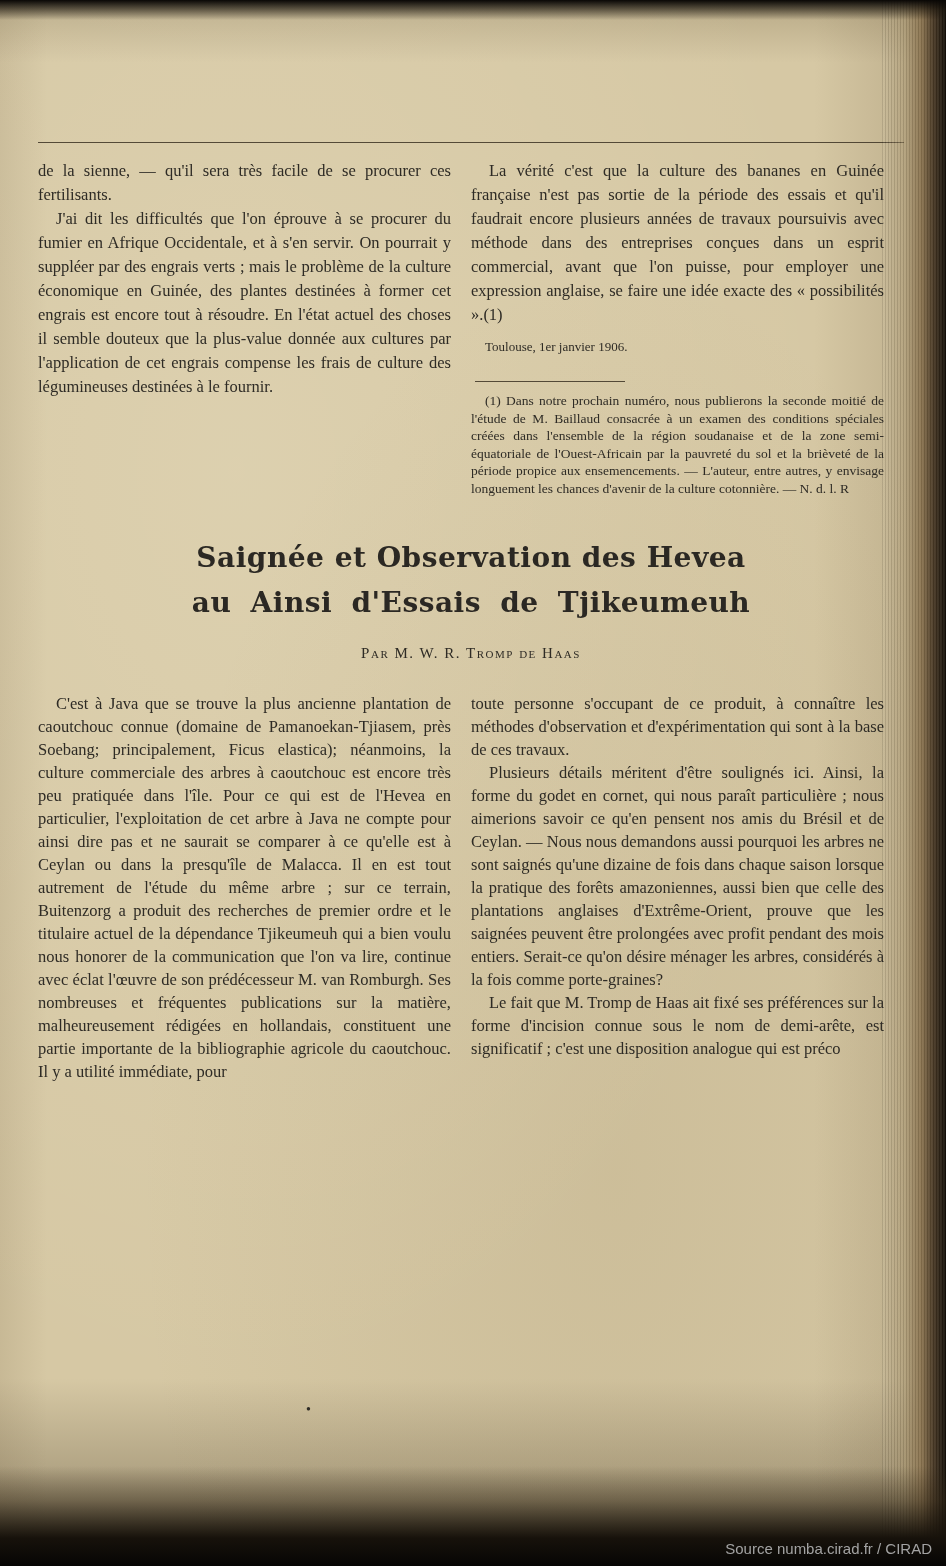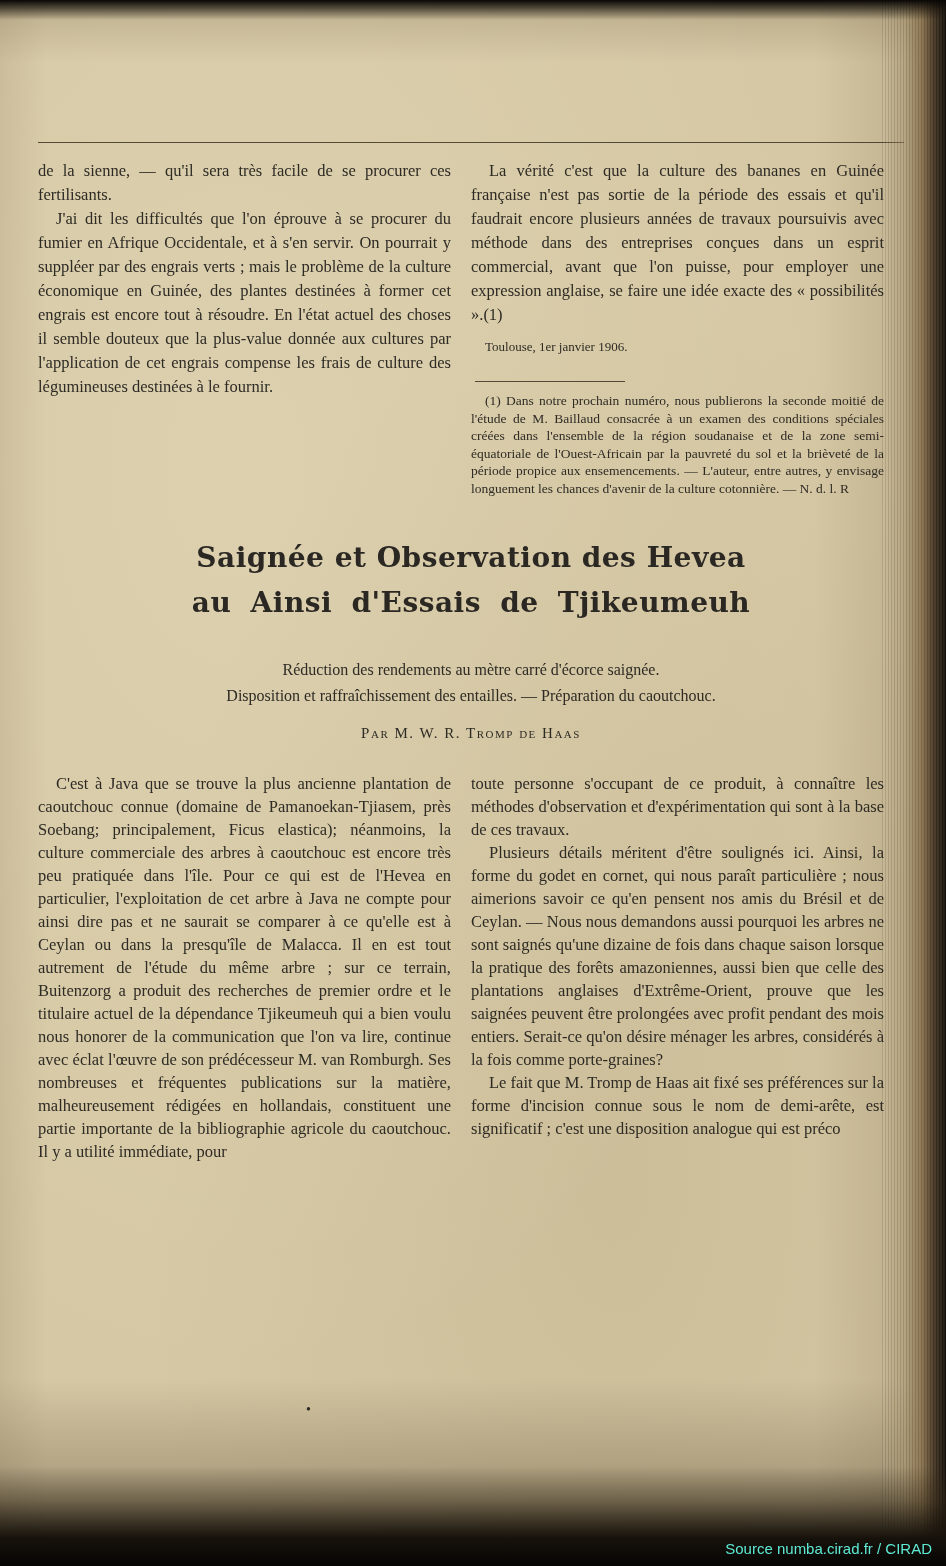--- a/index.html
+++ b/index.html
@@ -45,31 +45,31 @@
   p.body { font-size:16.5px; line-height:24px; text-align:justify; margin:0; text-indent:18px; }
   p.body.noindent { text-indent:0; }
   .a2 p.body { line-height:23px; }
 
   .signature { margin:10px 42px 0 0; text-align:right; font-size:16.5px; font-variant:small-caps; letter-spacing:1px; }
   .dateline { margin:12px 0 0 0; font-size:13px; text-indent:14px; }
   .footnote-rule { width:150px; border:none; border-top:1px solid rgba(60,50,35,0.85); margin:26px 0 10px 4px; }
   .footnote { font-size:13.5px; line-height:17.5px; text-align:justify; margin:0; text-indent:14px; }
 
   .a2head { text-align:center; }
-  .a2title { font-family:"DejaVu Serif",serif; font-weight:bold; font-size:28px; line-height:45px; margin:38px 0 32px; color:#2b2823; letter-spacing:0.5px; }
+  .a2title { font-family:"DejaVu Serif",serif; font-weight:bold; font-size:28px; line-height:45px; margin:38px 0 20px; color:#2b2823; letter-spacing:0.5px; }
   .a2title .tline { display:block; }
   .a2title .t2 { word-spacing:9px; }
   .subtitle { font-size:16px; line-height:26px; margin:0 0 16px; }
   .subtitle span { display:block; }
   .byline { font-size:15px; font-variant:small-caps; letter-spacing:1.5px; margin:4px 0 30px; }
 
   .ornament { position:absolute; left:306px; top:1402px; z-index:1; font-size:14px; color:#2e2b25; }
   .source {
     position:absolute; right:14px; bottom:9px; z-index:4;
-    font-family:"Liberation Sans","DejaVu Sans",sans-serif; font-size:15px; color:#5eead4;
+    font-family:"Liberation Sans","DejaVu Sans",sans-serif; font-size:15px; color:#a3a3a3;
   }
 </style>
 </head>
 <body>
 
 <div class="paper">
   <div class="content">
 
     <hr class="header-rule">
 
@@ -84,24 +84,20 @@
         <hr class="footnote-rule">
         <p class="footnote">(1) Dans notre prochain numéro, nous publierons la seconde moitié de l'étude de M. Baillaud consacrée à un examen des conditions spéciales créées dans l'ensemble de la région soudanaise et de la zone semi-équatoriale de l'Ouest-Africain par la pauvreté du sol et la brièveté de la période propice aux ensemencements. — L'auteur, entre autres, y envisage longuement les chances d'avenir de la culture cotonnière. — N. d. l. R</p>
       </div>
     </div>
 
     <div class="a2head">
       <h1 class="a2title">
         <span class="tline t1">Saignée et Observation des Hevea</span>
         <span class="tline t2">au Ainsi d'Essais de Tjikeumeuh</span>
       </h1>
-      <p class="subtitle">
-        <span>Réduction des rendements au mètre carré d'écorce saignée.</span>
-        <span>Disposition et raffraîchissement des entailles. — Préparation du caoutchouc.</span>
-      </p>
       <p class="byline">Par M. W. R. Tromp de Haas</p>
     </div>
 
     <div class="cols a2">
       <div class="col">
         <p class="body">C'est à Java que se trouve la plus ancienne plantation de caoutchouc connue (domaine de Pamanoekan-Tjiasem, près Soebang; principalement, Ficus elastica); néanmoins, la culture commerciale des arbres à caoutchouc est encore très peu pratiquée dans l'île. Pour ce qui est de l'Hevea en particulier, l'exploitation de cet arbre à Java ne compte pour ainsi dire pas et ne saurait se comparer à ce qu'elle est à Ceylan ou dans la presqu'île de Malacca. Il en est tout autrement de l'étude du même arbre ; sur ce terrain, Buitenzorg a produit des recherches de premier ordre et le titulaire actuel de la dépendance Tjikeumeuh qui a bien voulu nous honorer de la communication que l'on va lire, continue avec éclat l'œuvre de son prédécesseur M. van Romburgh. Ses nombreuses et fréquentes publications sur la matière, malheureusement rédigées en hollandais, constituent une partie importante de la bibliographie agricole du caoutchouc. Il y a utilité immédiate, pour</p>
       </div>
       <div class="col">
         <p class="body noindent">toute personne s'occupant de ce produit, à connaître les méthodes d'observation et d'expérimentation qui sont à la base de ces travaux.</p>
         <p class="body">Plusieurs détails méritent d'être soulignés ici. Ainsi, la forme du godet en cornet, qui nous paraît particulière ; nous aimerions savoir ce qu'en pensent nos amis du Brésil et de Ceylan. — Nous nous demandons aussi pourquoi les arbres ne sont saignés qu'une dizaine de fois dans chaque saison lorsque la pratique des forêts amazoniennes, aussi bien que celle des plantations anglaises d'Extrême-Orient, prouve que les saignées peuvent être prolongées avec profit pendant des mois entiers. Serait-ce qu'on désire ménager les arbres, considérés à la fois comme porte-graines?</p>

